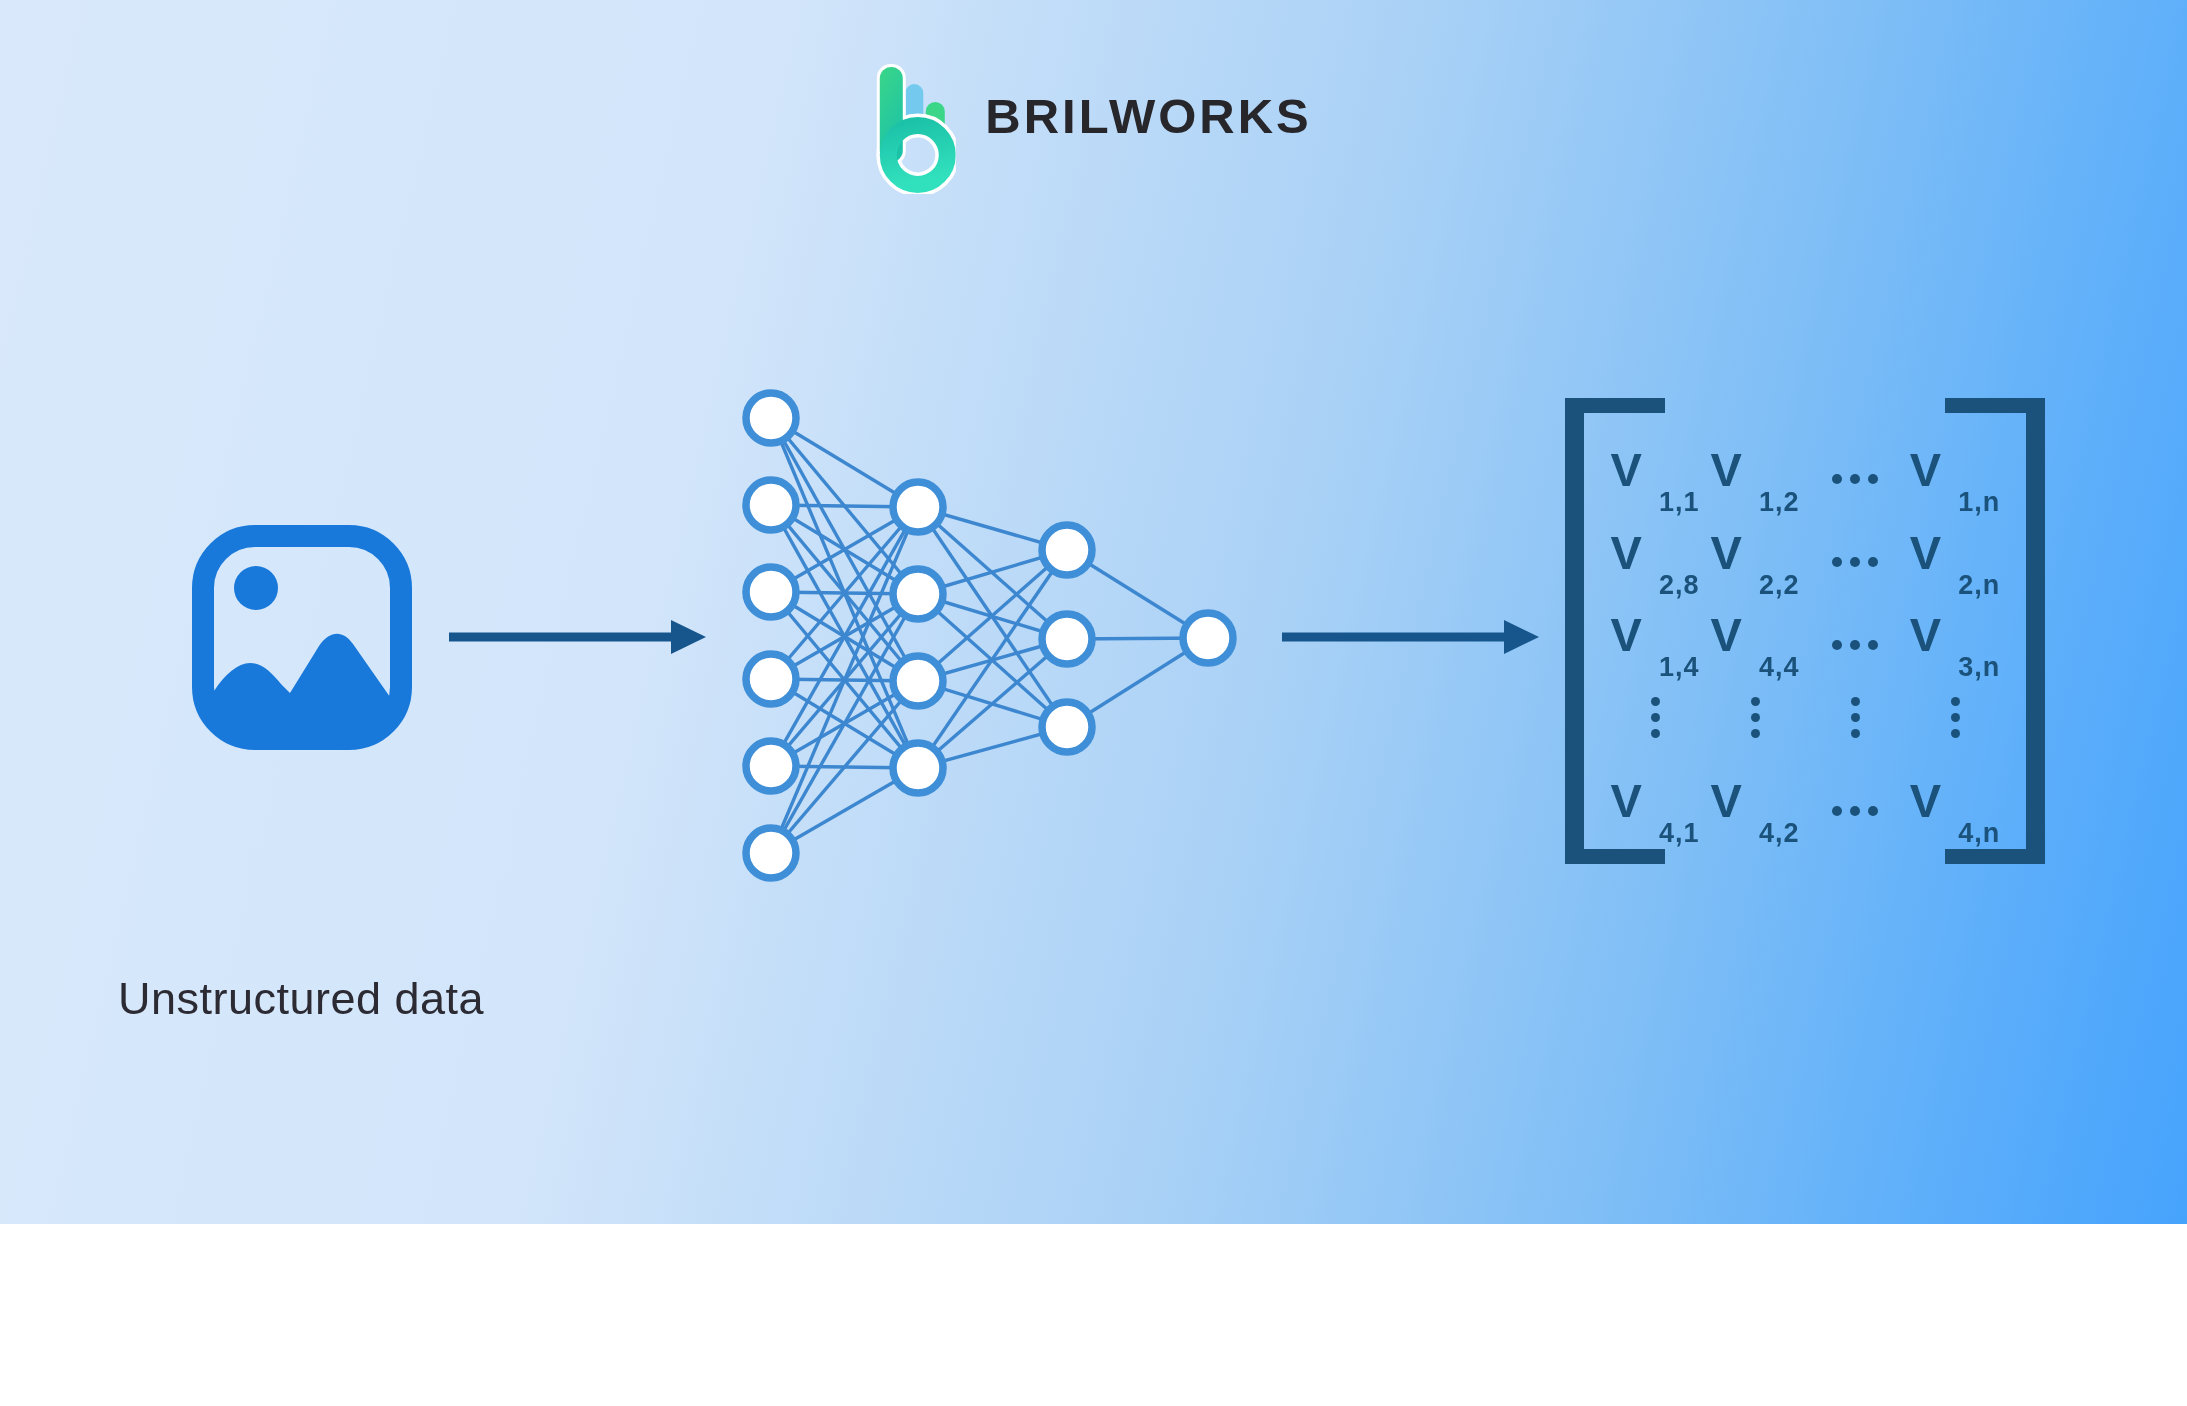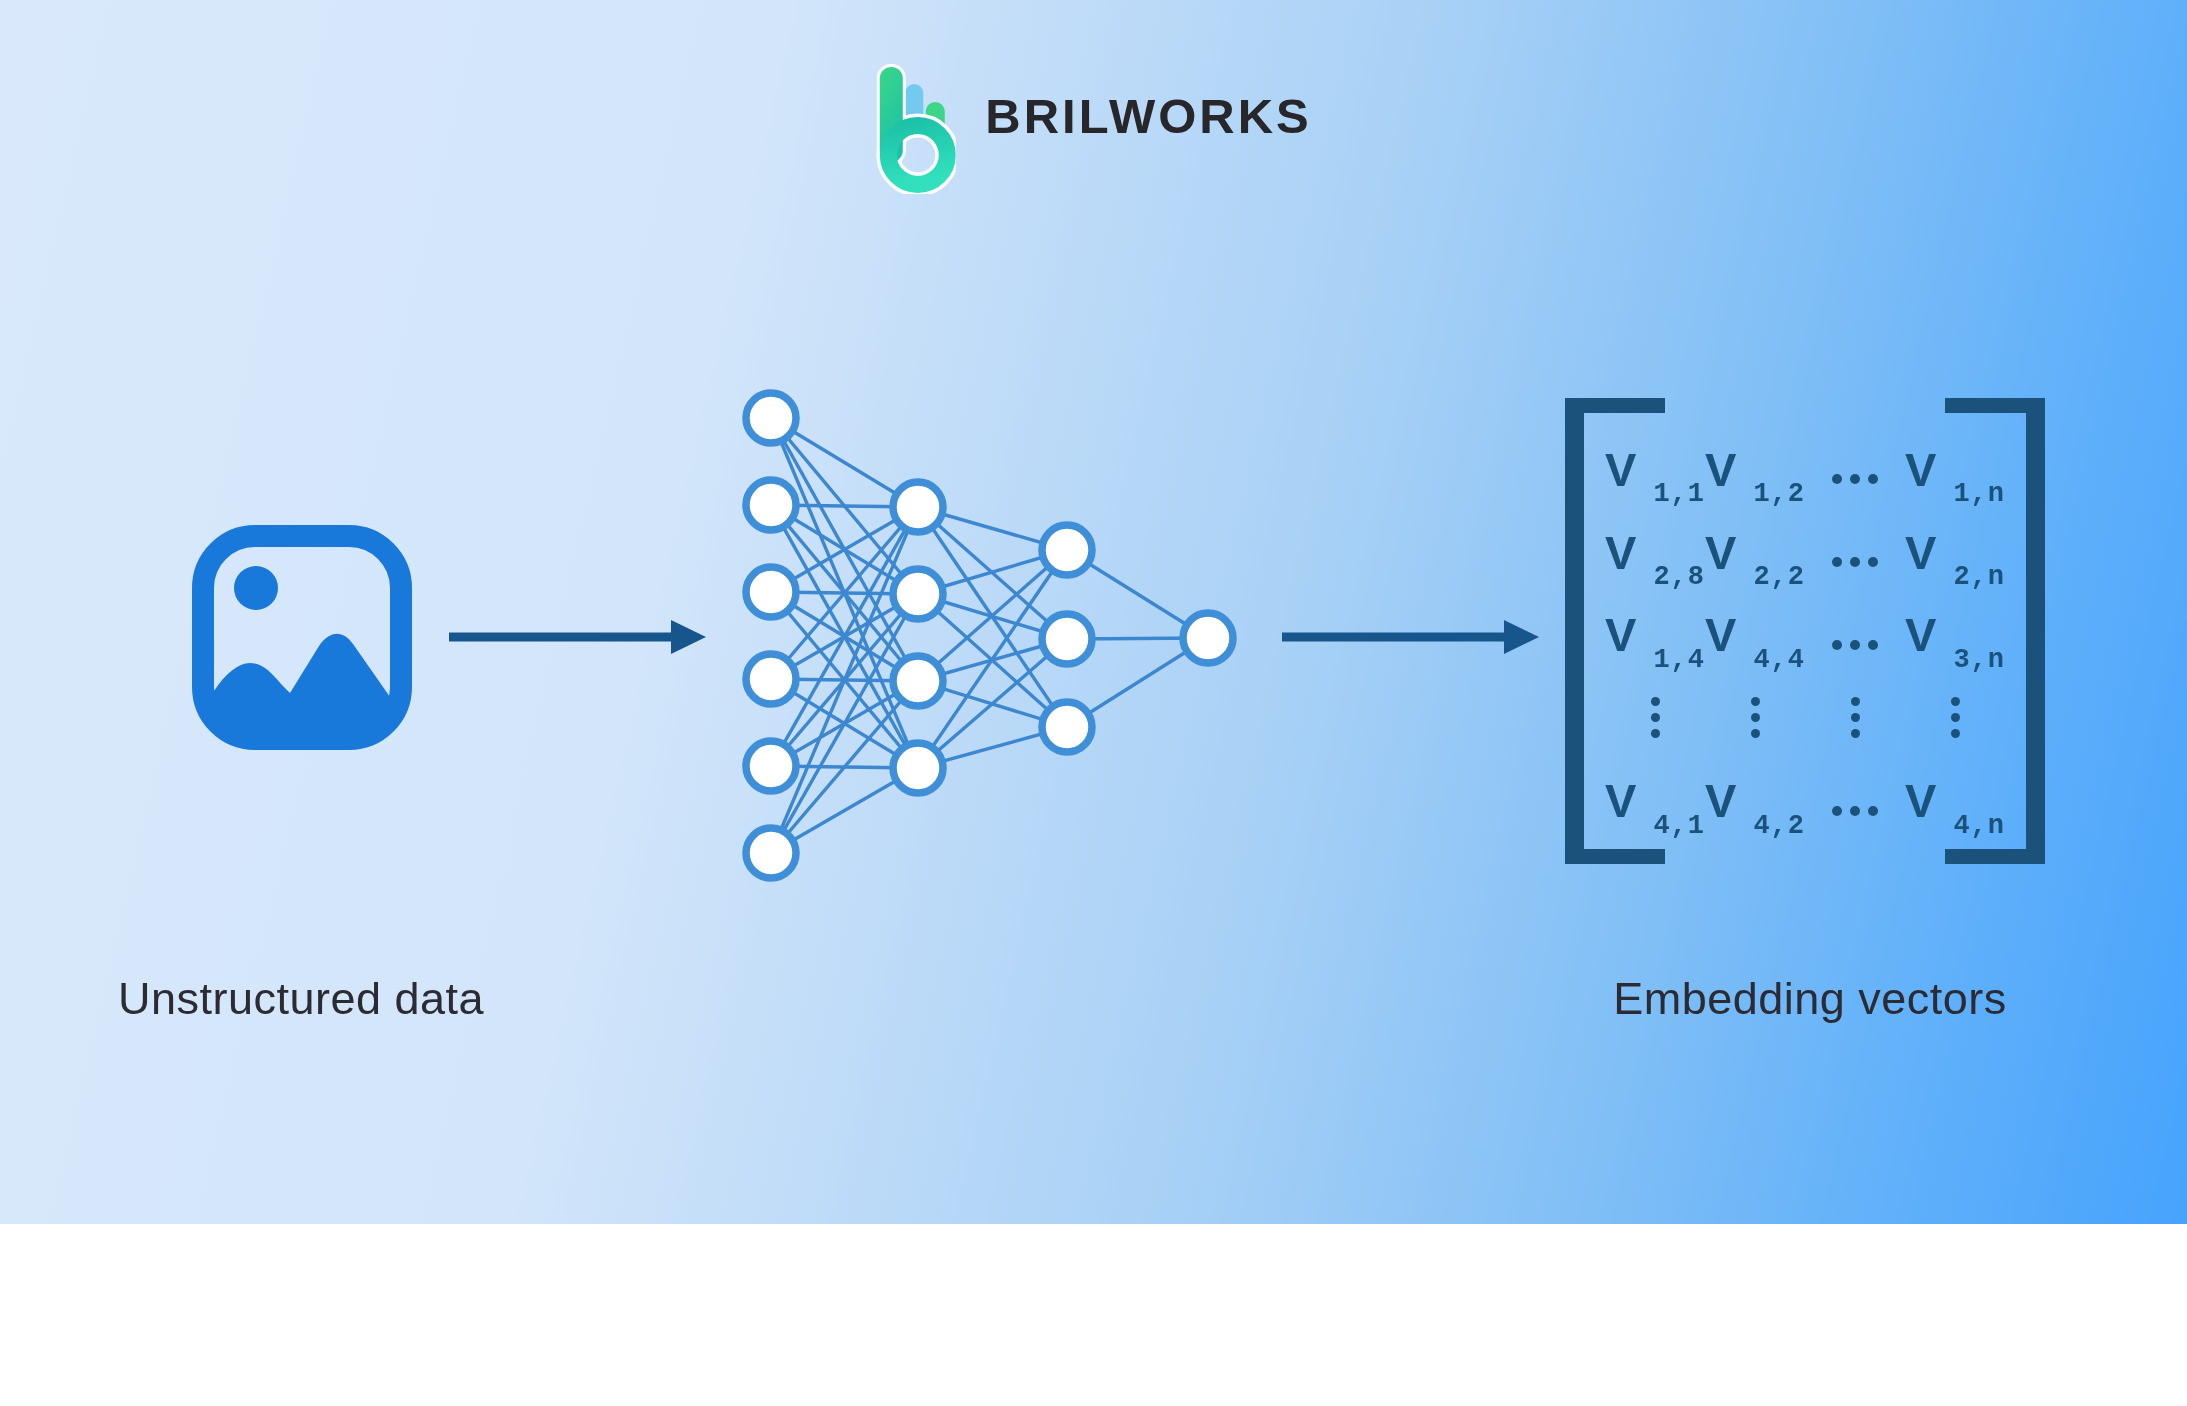--- a/index.html
+++ b/index.html
@@ -48,21 +48,21 @@
   .bracket.left{left:0;border-left:19px solid var(--matrix-navy);
     border-top:15px solid var(--matrix-navy);border-bottom:15px solid var(--matrix-navy);}
   .bracket.right{right:0;border-right:19px solid var(--matrix-navy);
     border-top:15px solid var(--matrix-navy);border-bottom:15px solid var(--matrix-navy);}
   .matrix-grid{
     position:absolute;left:40px;right:40px;top:30px;bottom:22px;
     display:grid;grid-template-columns:repeat(4,1fr);grid-template-rows:repeat(5,1fr);
   }
   .cell{display:flex;align-items:center;justify-content:center;color:var(--matrix-navy);}
   .vm{font-size:47px;font-weight:700;}
-  .vs{font-size:27px;font-weight:700;position:relative;top:25px;margin-left:17px;letter-spacing:1px;font-family:Liberation Mono, monospace;}
+  .vs{font-size:27px;font-weight:700;position:relative;top:33px;margin-left:17px;letter-spacing:1px;}
   .hd{display:flex;gap:8px;transform:translateY(10px);}
   .vd{display:flex;flex-direction:column;gap:7px;}
   .dot{width:10px;height:10px;border-radius:50%;background:var(--matrix-navy);}
   .vd .dot{width:9px;height:9px;}
   
   .stage-label{
     position:absolute;top:974px;transform:translateX(-50%);
     font-size:45px;font-weight:400;line-height:50px;white-space:nowrap;
     color:var(--label-dark);letter-spacing:0.5px;
   }
@@ -277,15 +277,14 @@
           </div>
         </div>
         <div class="cell">
           <span class="vm">V</span>
           <span class="vs">4,n</span>
         </div>
       </div>
   </div>
 
   <div class="stage-label lbl-1">Unstructured data</div>
-  <div class="stage-label lbl-3">Embedding vectors</div>
 
 </div>
 
 </body></html>

